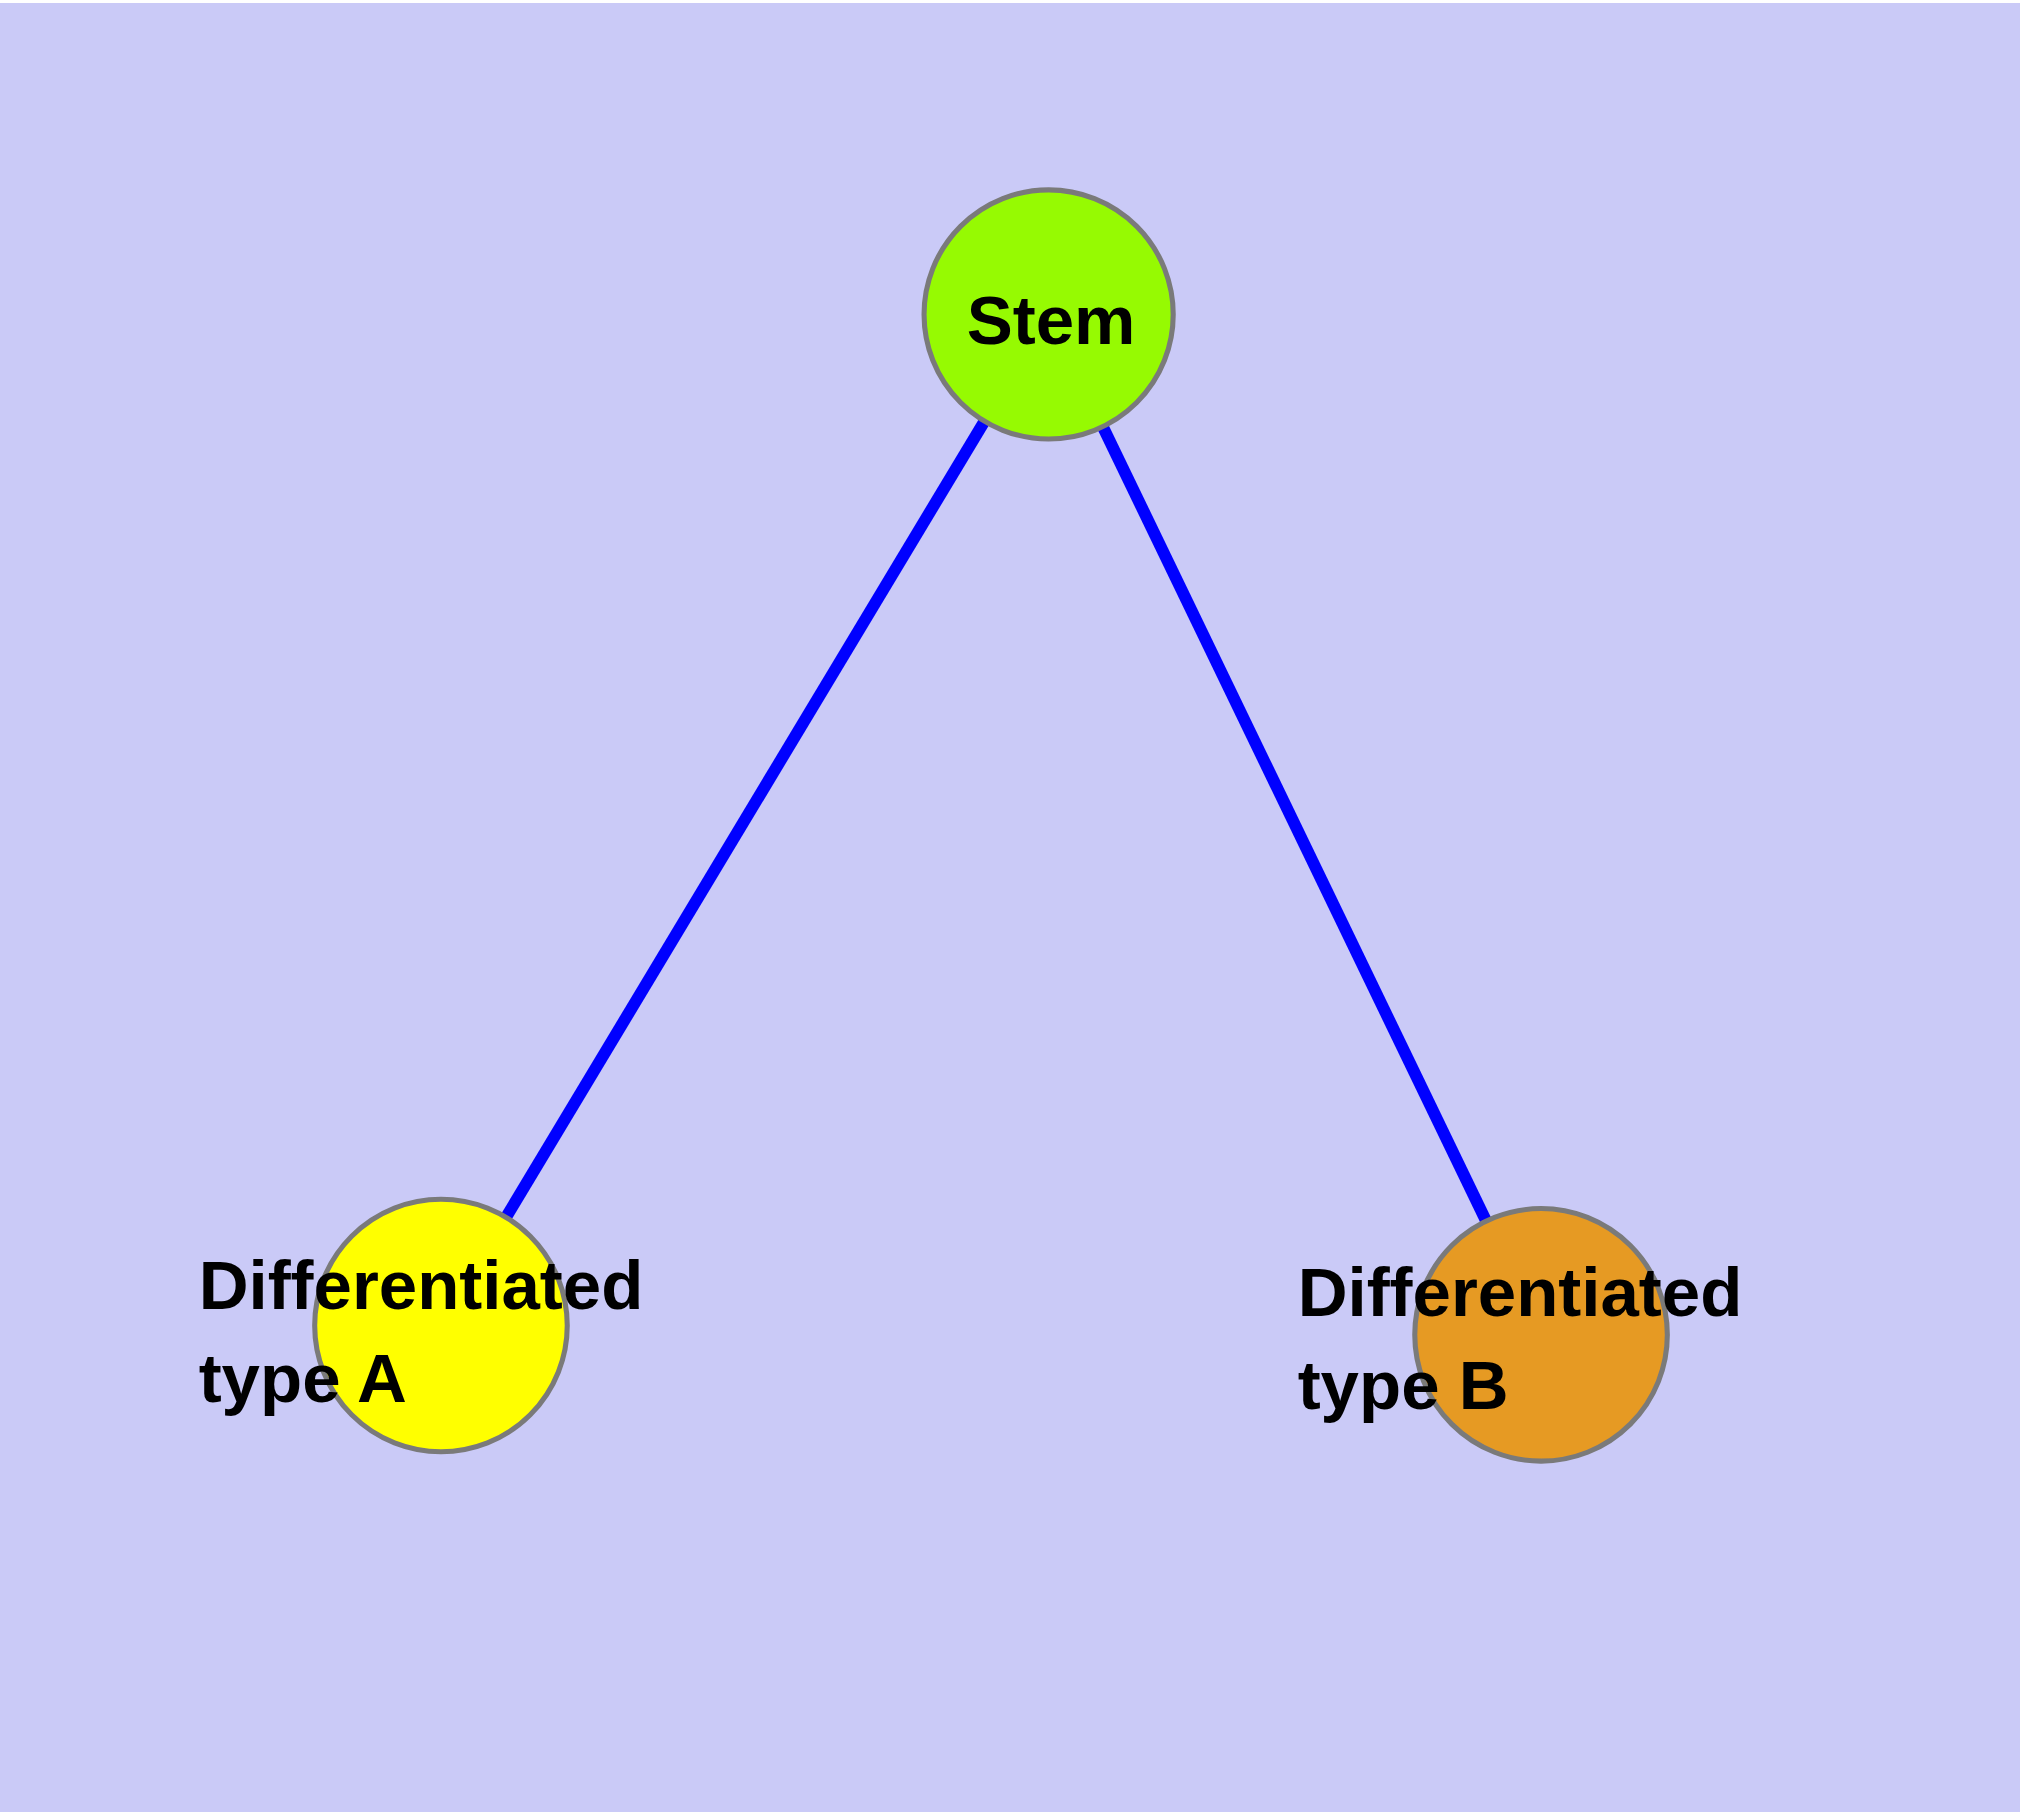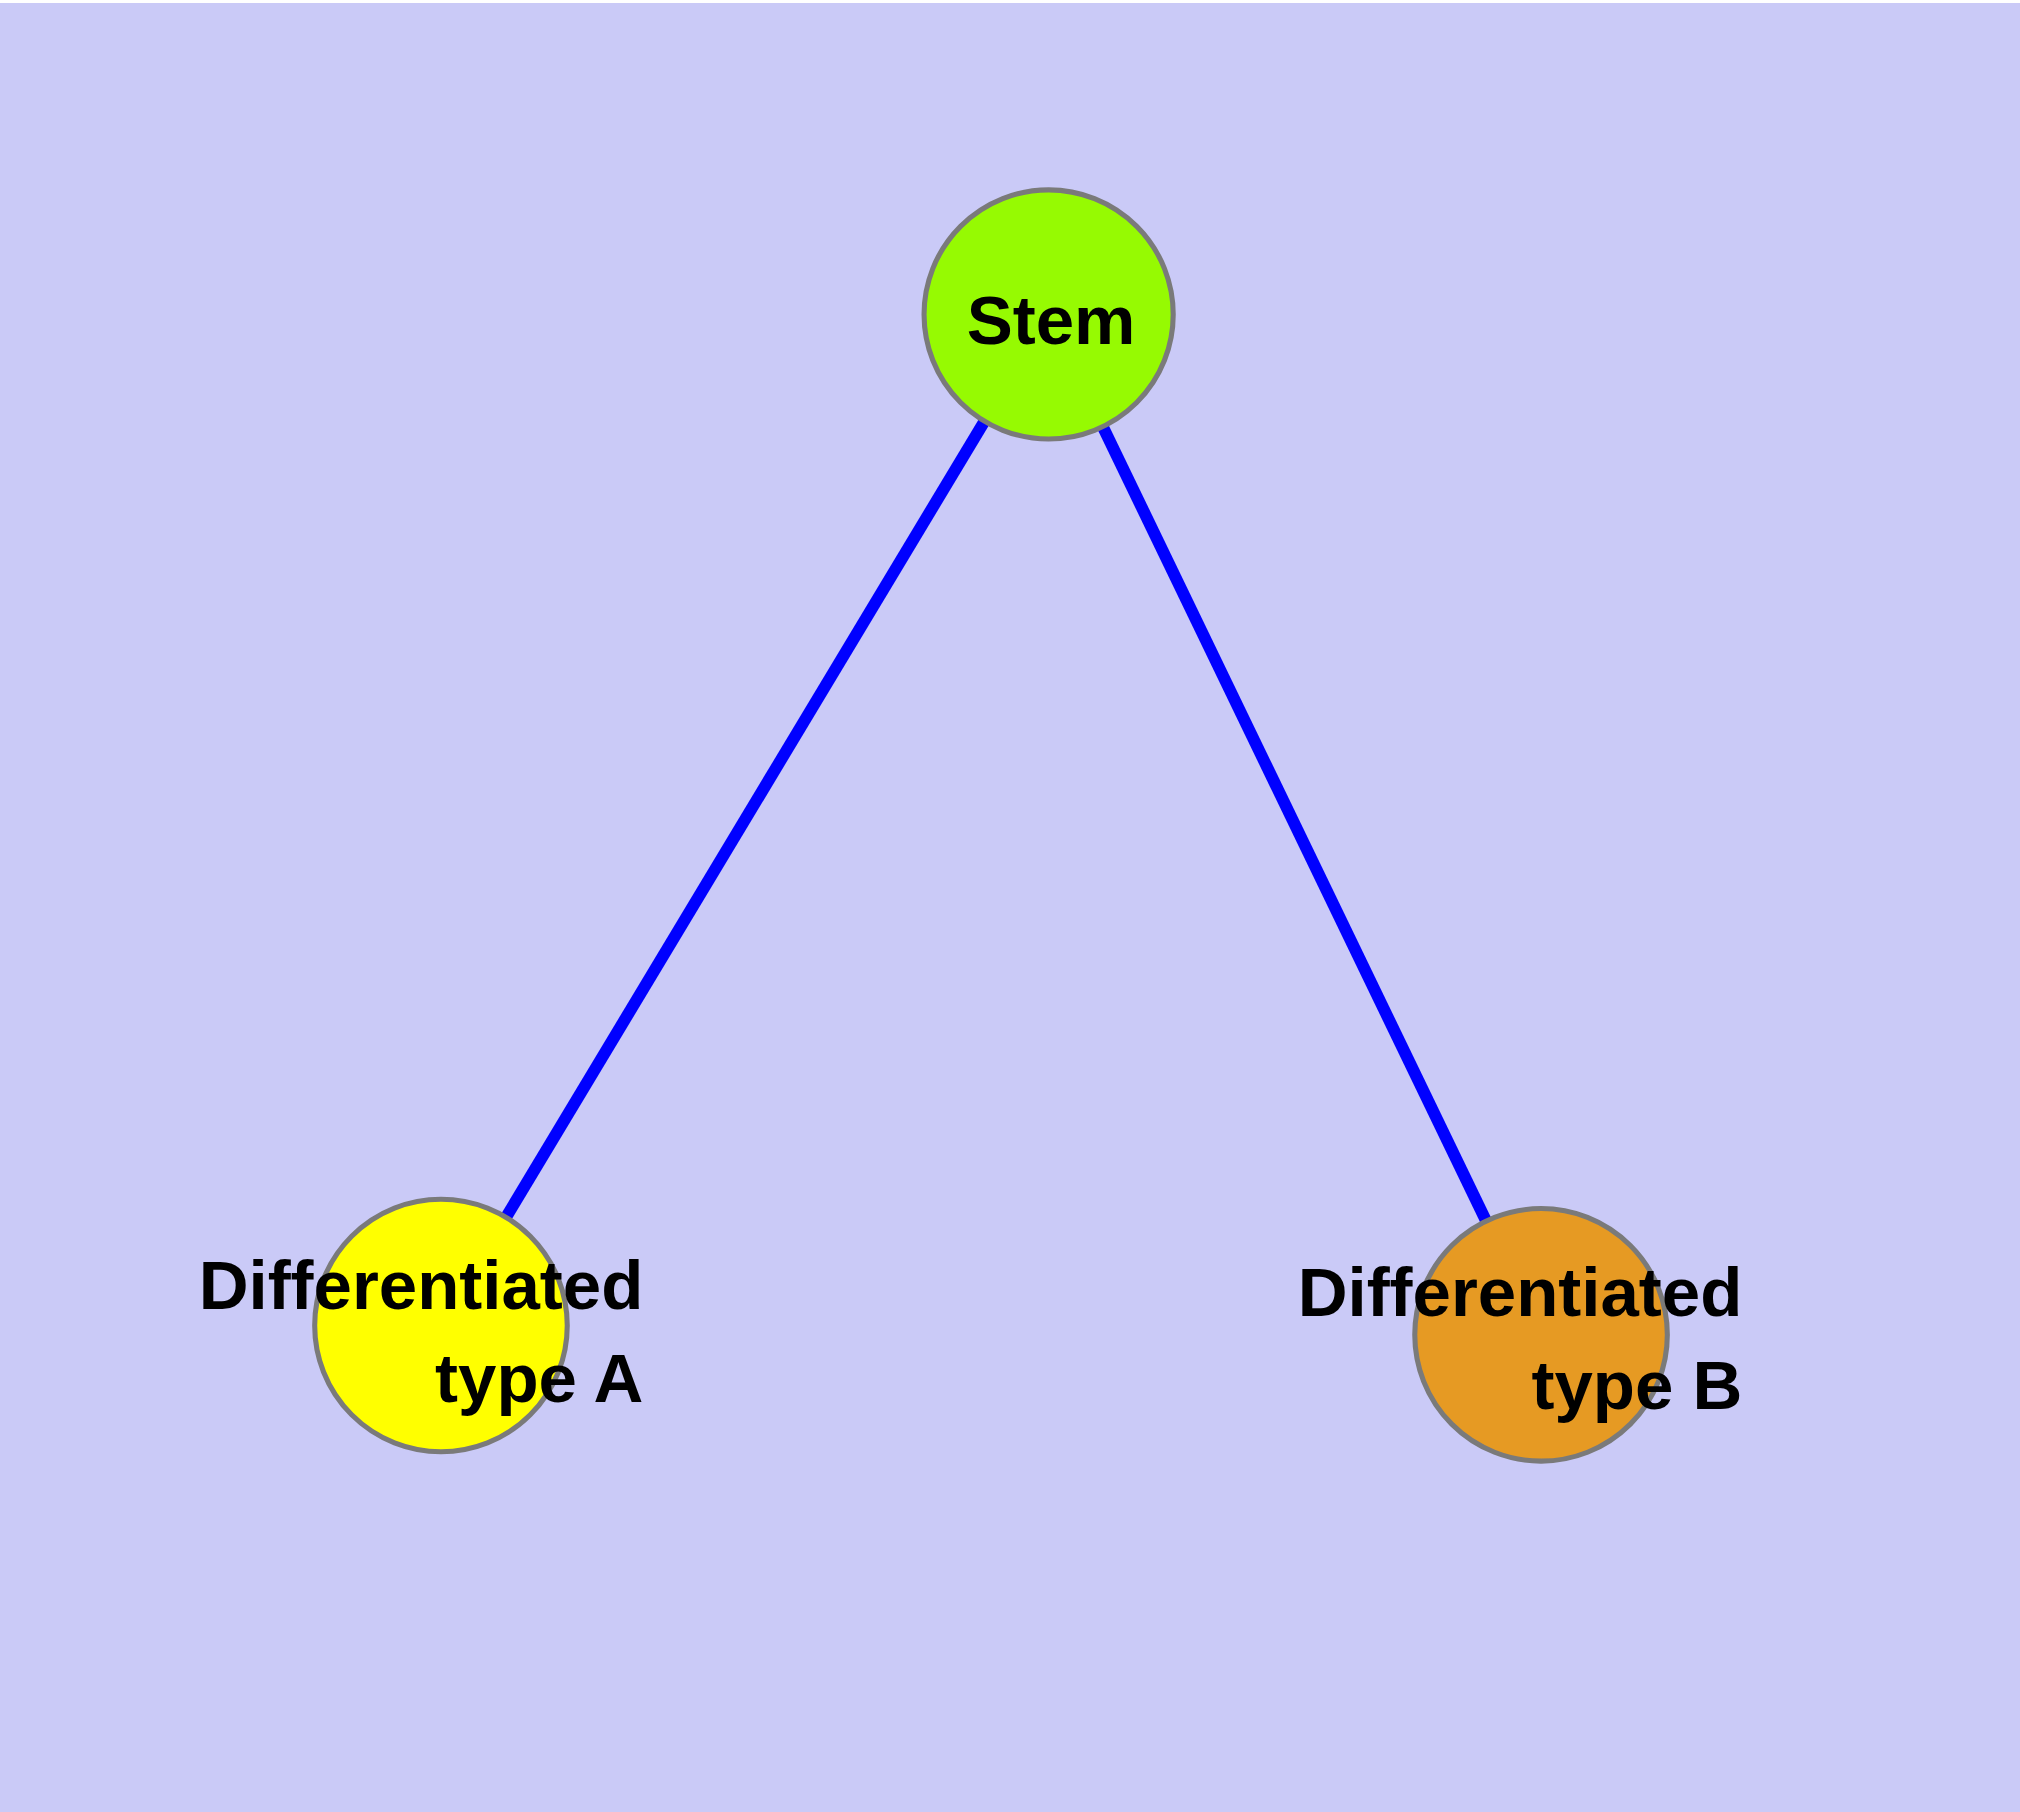--- a/index.html
+++ b/index.html
@@ -36,21 +36,21 @@
   .node {
     stroke-width: 6px;
   }
   .node-label {
     position: absolute;
     transform: translate(-50%, -50%);
     color: #000000;
     font-size: 69px;
     line-height: 93px;
     font-weight: bold;
-    text-align: right;
+    text-align: left;
     white-space: pre-line;
   }
 </style>
 </head>
 <body>
 
 <div id="canvas">
 
   <div id="plot-bg" style="background:#CACAF7;"></div>
 

